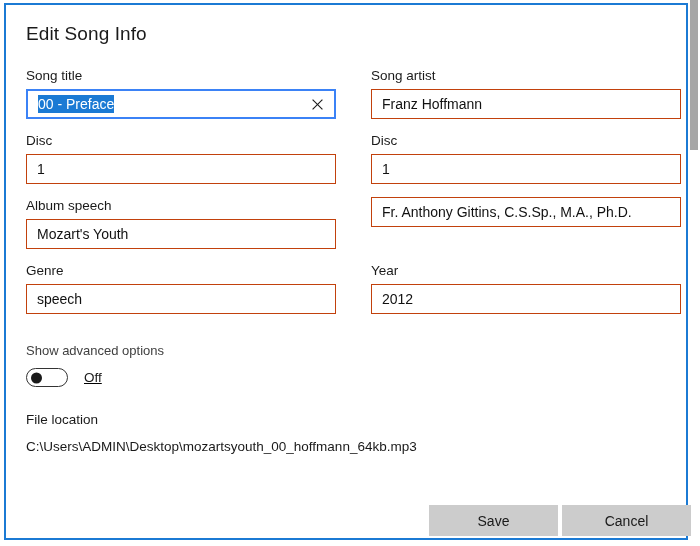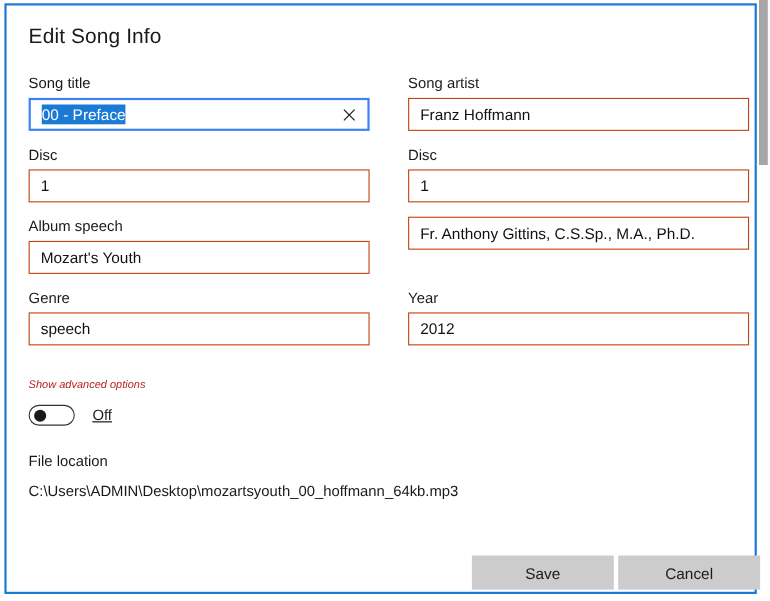--- a/index.html
+++ b/index.html
@@ -135,25 +135,24 @@
   .row3 { top: 130px; }
   .row4 { top: 195px; }
 
   
   .toggle-block {
     position: absolute;
     left: 20px;
     top: 337px;
   }
   .toggle-label {
-    font-size: 10px;
-    color: #b91c1c;
+    font-size: 13px;
+    color: #404040;
     line-height: 17px;
     white-space: nowrap;
-    font-style: italic;
   }
   .toggle-row {
     display: flex;
     align-items: center;
     margin-top: 9px;
     text-decoration: underline;
   }
   .toggle-switch {
     width: 42px;
     height: 19px;

